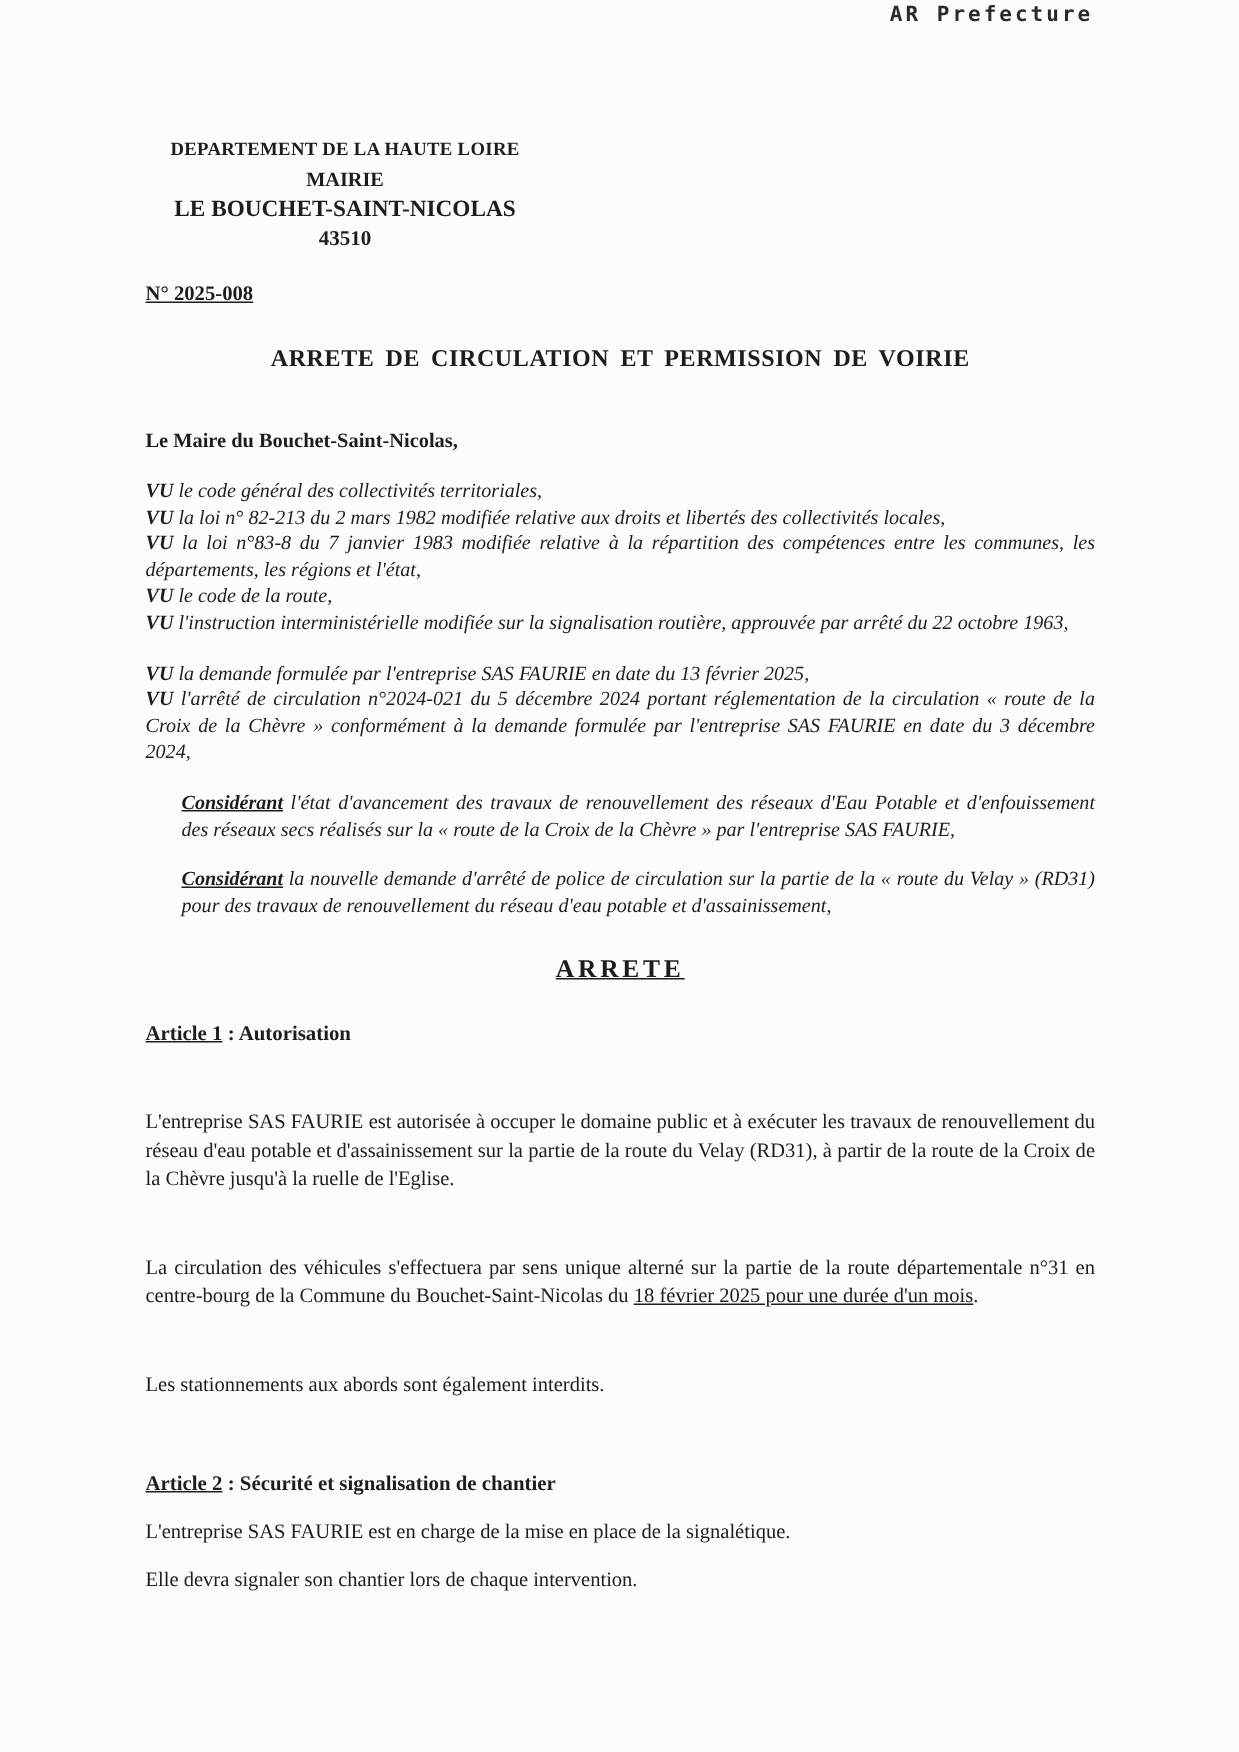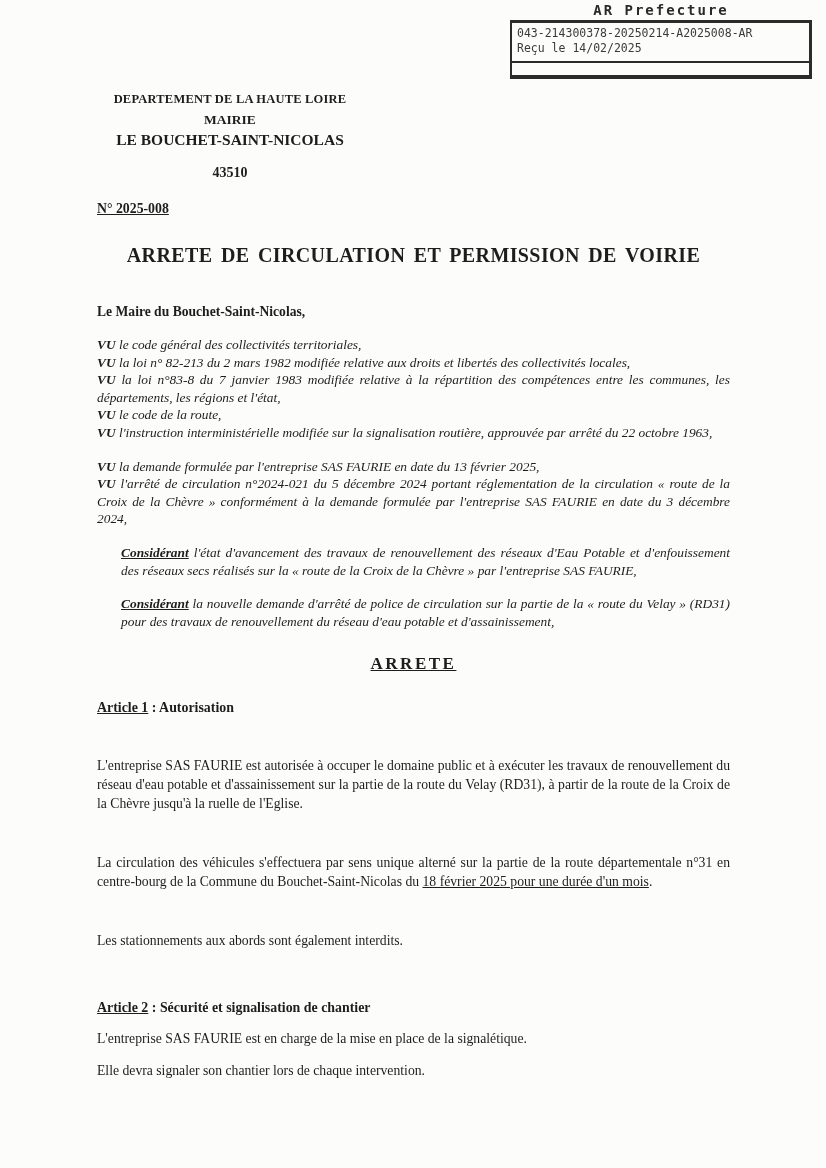--- a/index.html
+++ b/index.html
@@ -50,31 +50,31 @@
     color: #3a3a3a;
   }
 
   
   .content { padding: 91px 96px 0 97px; }
 
   .letterhead { width: 266px; text-align: center; font-weight: bold; }
   .lh-dept    { font-size: 12.5px; letter-spacing: 0.2px; line-height: 17px; }
   .lh-mairie  { font-size: 13.5px; line-height: 19px; margin-top: 2px; }
   .lh-commune { font-size: 15.5px; line-height: 20px; margin-top: 1px; }
-  .lh-cp      { font-size: 14px;   line-height: 19px; margin-top: 13px; }
+  .lh-cp      { font-size: 14px;   line-height: 19px; margin-top: 0; }
 
   .u { text-decoration: underline; }
 
   .doc-number { margin-top: 19px; font-weight: bold; font-size: 13.8px; }
 
   .doc-title {
     margin-top: 27px;
     text-align: center;
     font-weight: bold;
-    font-size: 20px;
+    font-size: 16px;
     letter-spacing: 0.4px;
     word-spacing: 3px;
   }
 
   .salutation { margin-top: 37px; font-weight: bold; font-size: 13.6px; }
 
   .vu-block { margin-top: 16px; }
   .vu, .considerant {
     font-style: italic;
     text-align: justify;
@@ -105,26 +105,20 @@
   .body-p.wide { margin-top: 40px; }
   .body-p.np { text-align: left; margin-top: 13px; }
 </style>
 </head>
 <body>
 
 <div class="page">
 
   <div class="stamp">
     <div class="stamp-title">AR Prefecture</div>
-    <div class="stamp-outer">
-      <div class="stamp-box">
-        <div class="stamp-line">043-214300378-20250214-A2025008-AR</div>
-        <div class="stamp-line">Reçu le 14/02/2025</div>
-      </div>
-    </div>
   </div>
 
   <div class="content">
 
     <div class="letterhead">
       <div class="lh-dept">DEPARTEMENT DE LA HAUTE LOIRE</div>
       <div class="lh-mairie">MAIRIE</div>
       <div class="lh-commune">LE BOUCHET-SAINT-NICOLAS</div>
       <div class="lh-cp">43510</div>
     </div>

